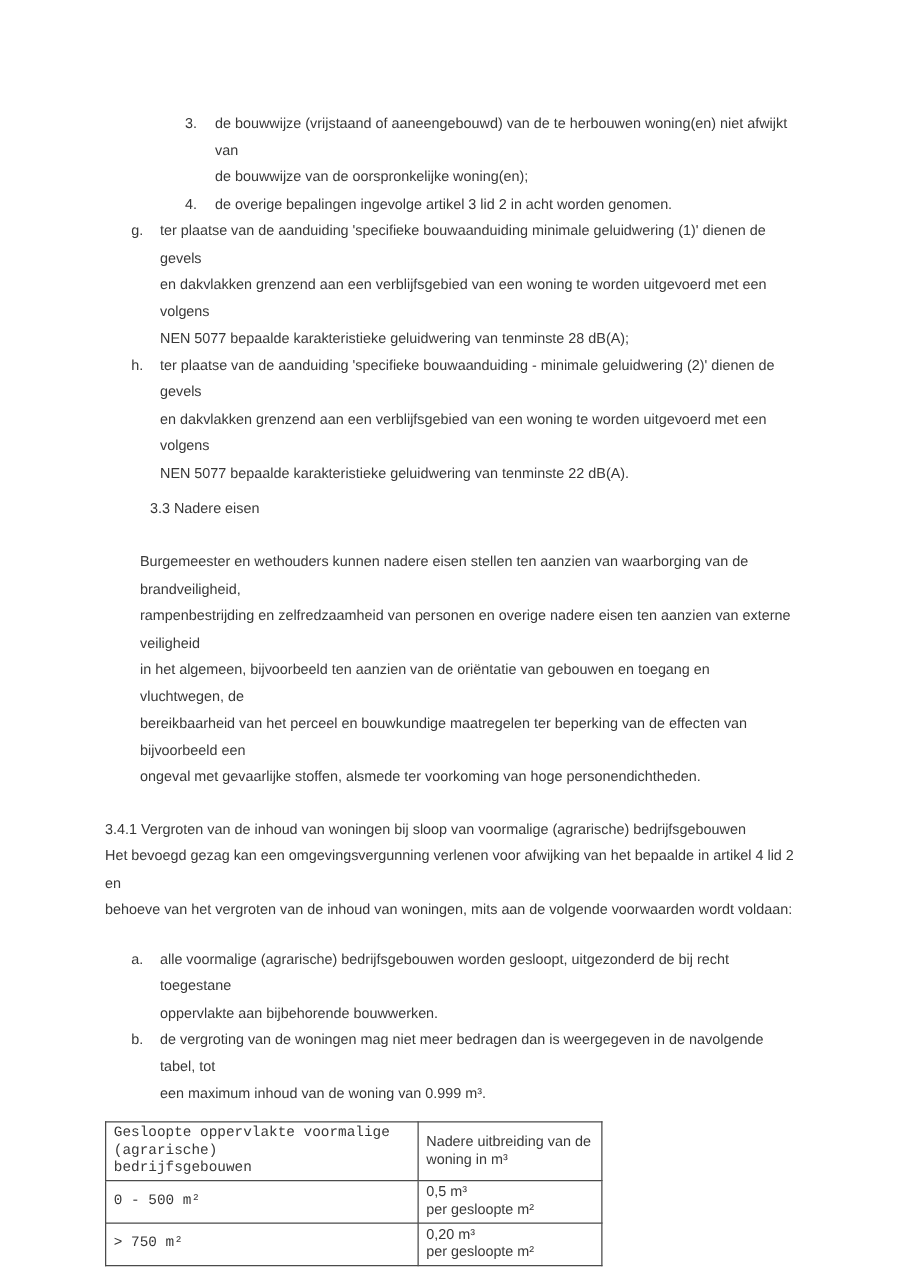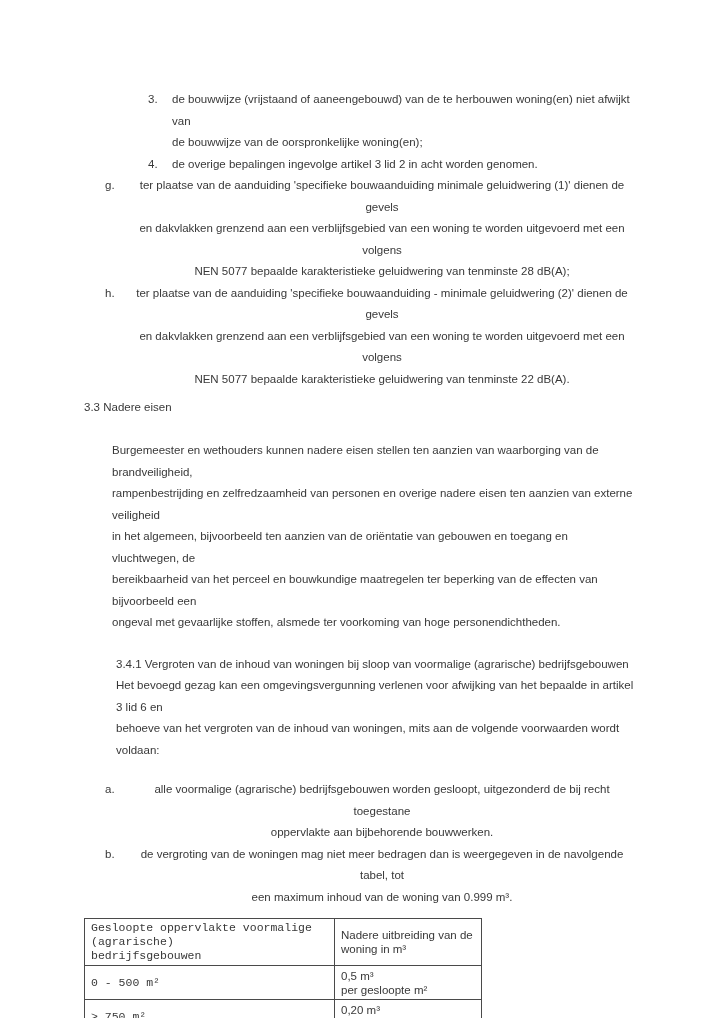--- a/index.html
+++ b/index.html
@@ -43,26 +43,25 @@
   .letter-item {
     position: relative;
   }
   .letter-item .marker {
     position: absolute;
     left: 21px;
     top: 0;
   }
   .letter-item .lines {
     padding-left: 44px;
-    text-align: center;
   }
-  .heading-33 { margin-top: 7px; }
+  .heading-33 { margin-top: 7px; margin-left: 36px; }
   .para-33 { margin-top: 21.5px; margin-left: 28px; }
   .heading-34 { margin-top: 11px; }
-  .sec-341 { margin-top: 20px; margin-left: 32px; }
+  .sec-341 { margin-top: 20px; }
   .ab-list { margin-top: 18px; }
 
   table.rules-table {
     margin-top: 10px;
     border-collapse: collapse;
     width: 395px;
     table-layout: fixed;
   }
   table.rules-table td {
     border: 1px solid #4a4a4a;
@@ -115,21 +114,21 @@
     <div class="heading-33">3.3 Nadere eisen</div>
     <div class="para-33 lines">Burgemeester en wethouders kunnen nadere eisen stellen ten aanzien van waarborging van de brandveiligheid,
 rampenbestrijding en zelfredzaamheid van personen en overige nadere eisen ten aanzien van externe veiligheid
 in het algemeen, bijvoorbeeld ten aanzien van de oriëntatie van gebouwen en toegang en vluchtwegen, de
 bereikbaarheid van het perceel en bouwkundige maatregelen ter beperking van de effecten van bijvoorbeeld een
 ongeval met gevaarlijke stoffen, alsmede ter voorkoming van hoge personendichtheden.</div>
 
 
     <div class="sec-341">
       <div>3.4.1 Vergroten van de inhoud van woningen bij sloop van voormalige (agrarische) bedrijfsgebouwen</div>
-      <div class="lines">Het bevoegd gezag kan een omgevingsvergunning verlenen voor afwijking van het bepaalde in artikel 3 lid 6 en
+      <div class="lines">Het bevoegd gezag kan een omgevingsvergunning verlenen voor afwijking van het bepaalde in artikel 4 lid 2 en
 behoeve van het vergroten van de inhoud van woningen, mits aan de volgende voorwaarden wordt voldaan:</div>
     </div>
 
     <div class="ab-list">
       <div class="letter-item">
         <span class="marker">a.</span>
         <div class="lines">alle voormalige (agrarische) bedrijfsgebouwen worden gesloopt, uitgezonderd de bij recht toegestane
 oppervlakte aan bijbehorende bouwwerken.</div>
       </div>
       <div class="letter-item">

